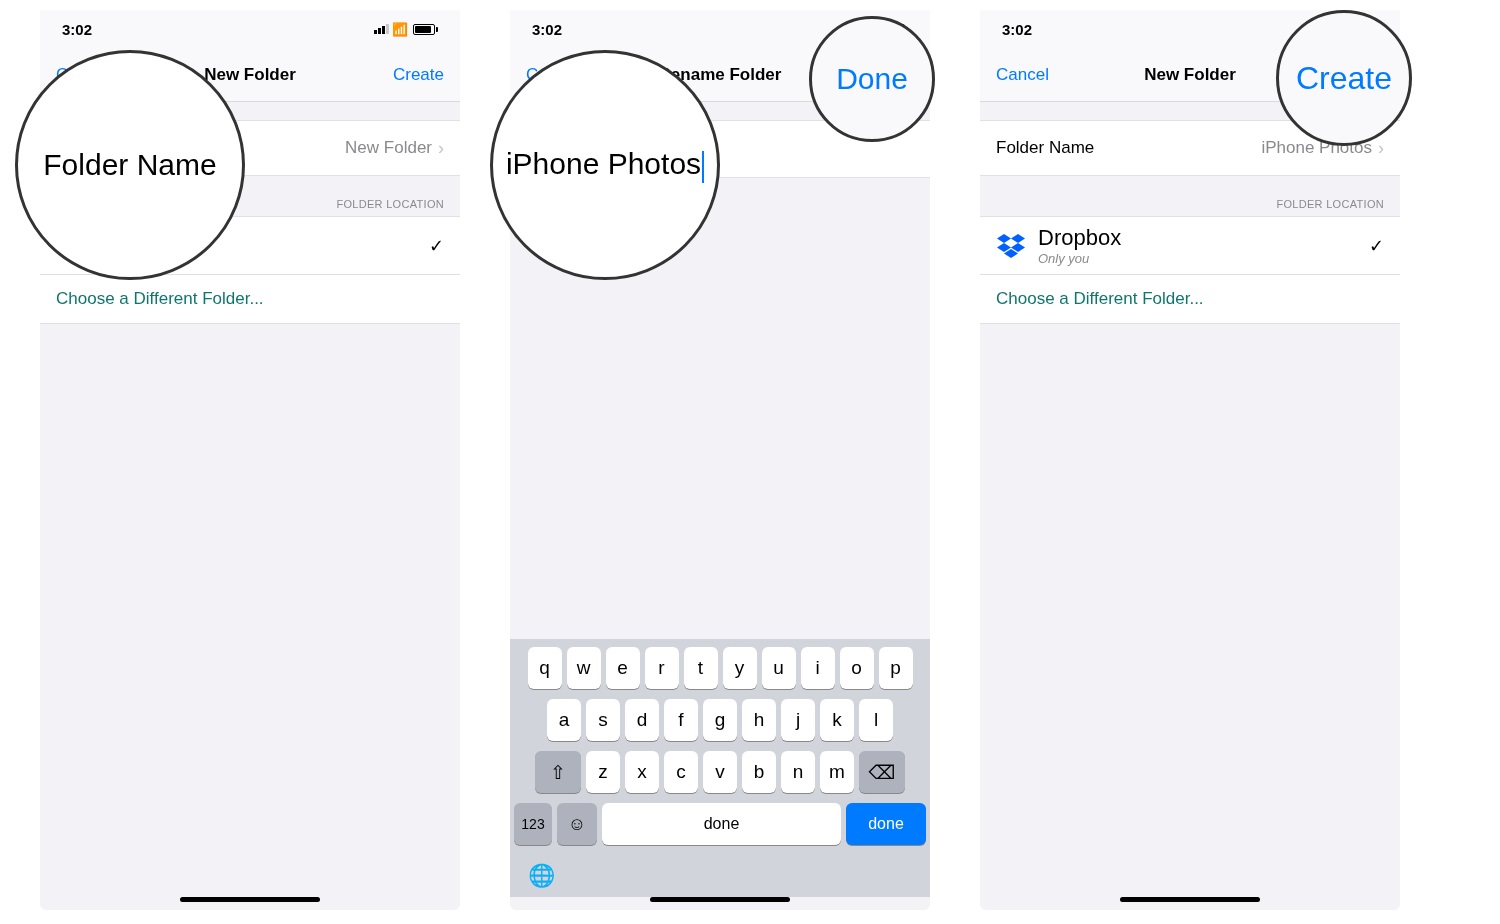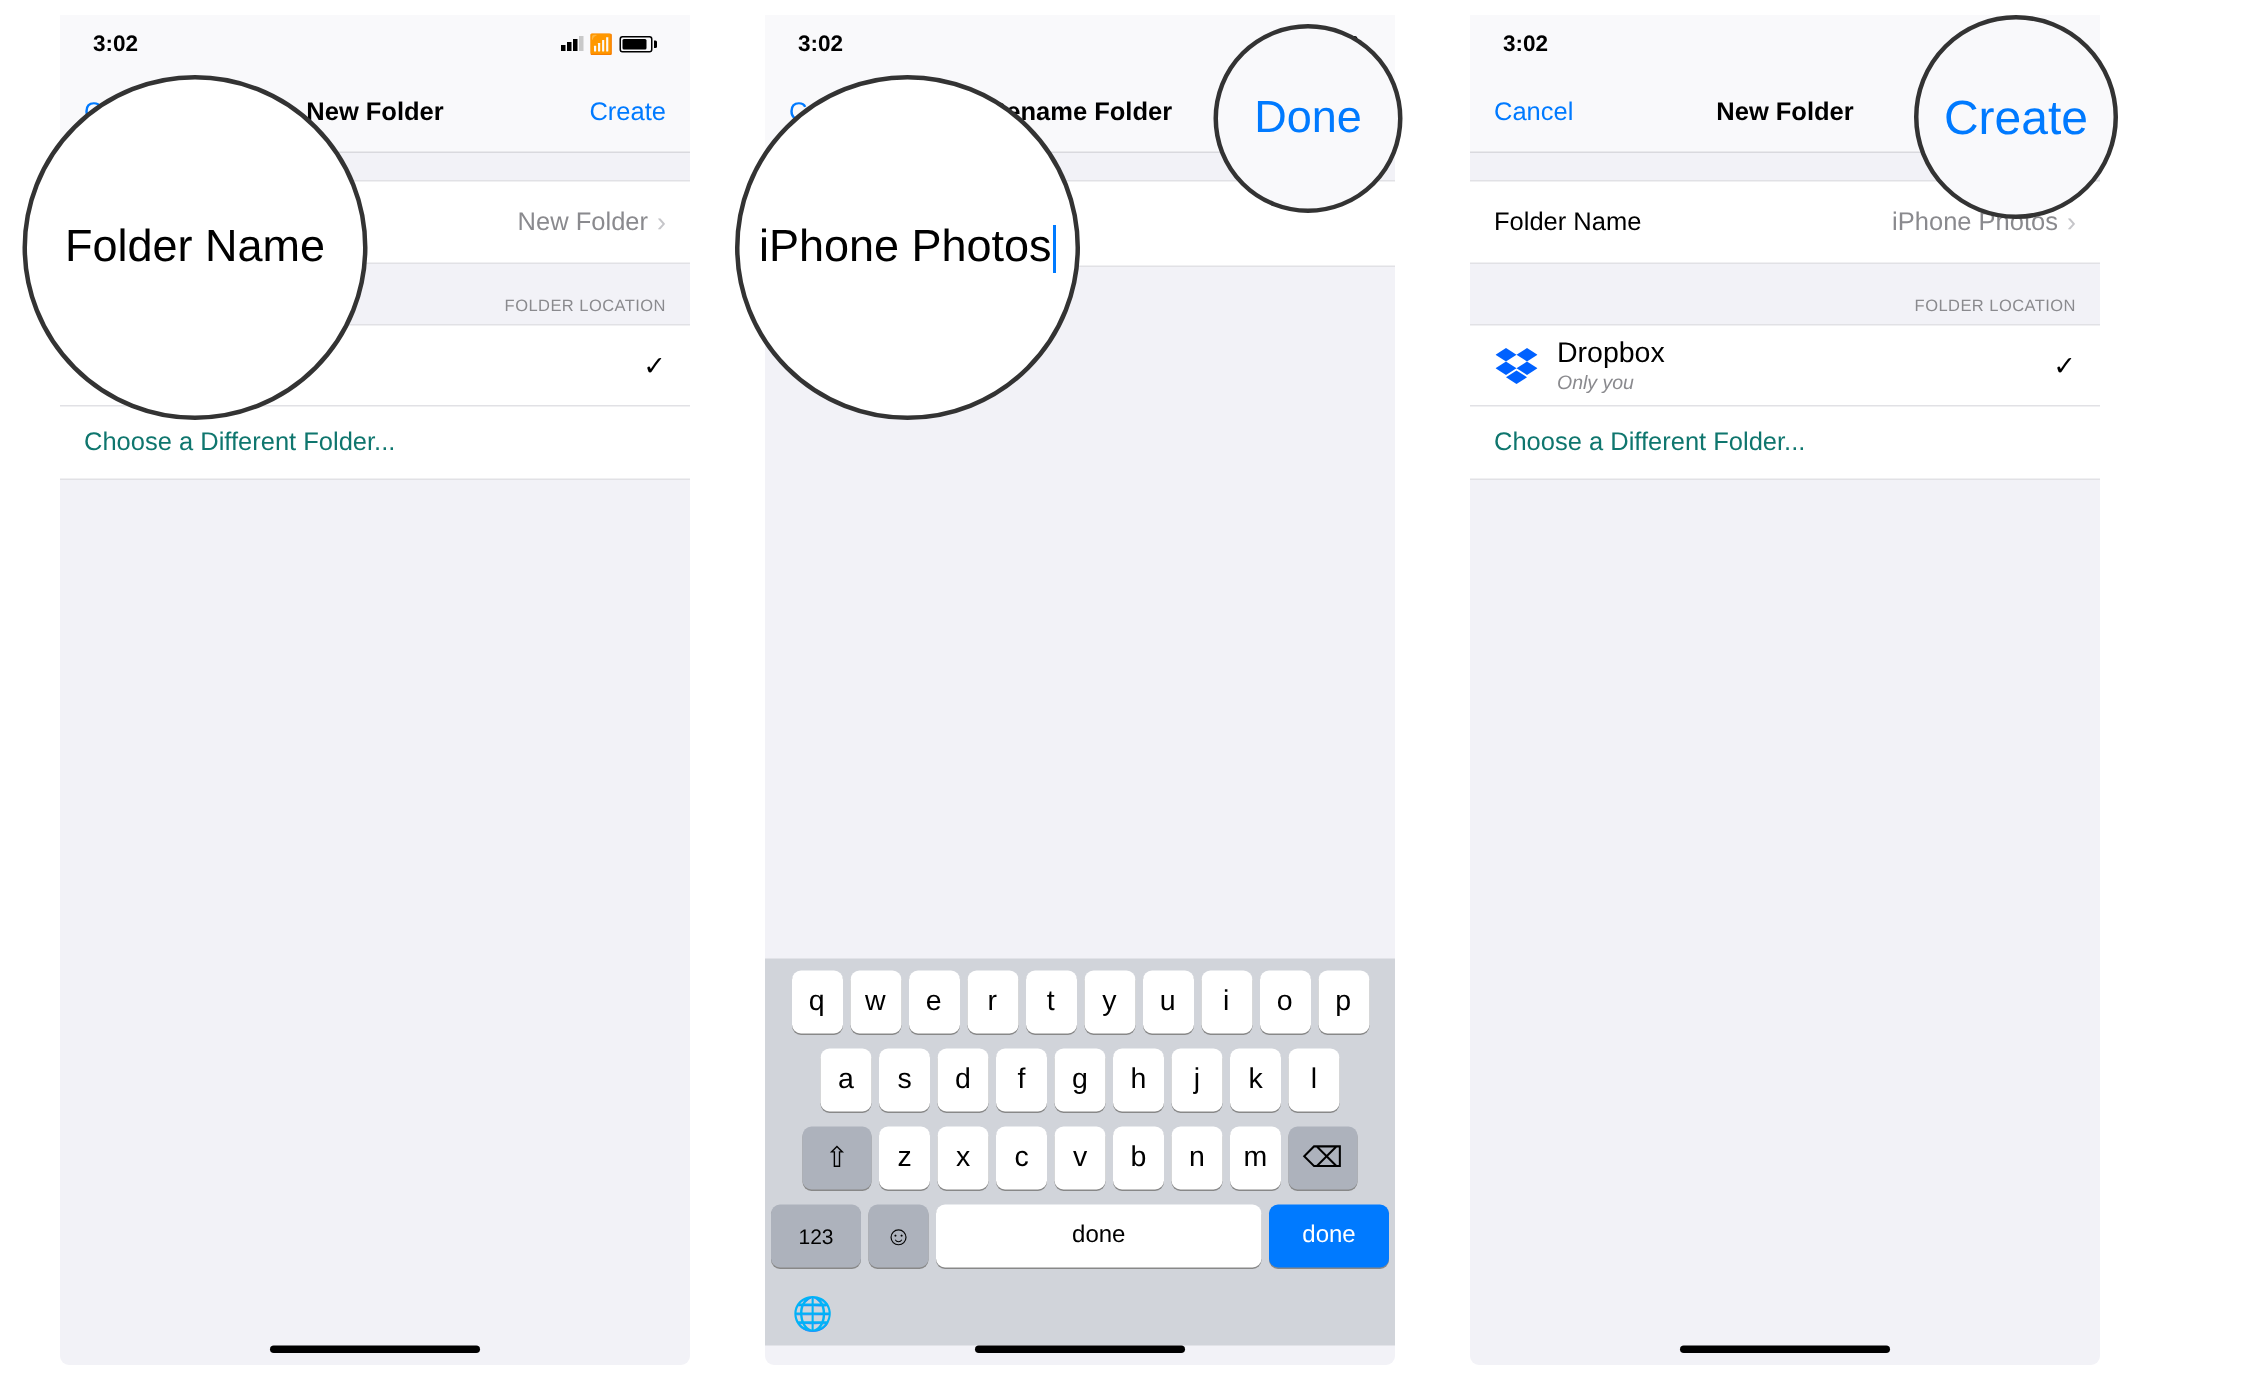--- a/index.html
+++ b/index.html
@@ -69,21 +69,21 @@
   }
   .loc-row {
     background:#fff;
     padding: 8px 16px;
     display:flex;
     align-items:center;
     border-top:1px solid #e1e1e5;
   }
   .loc-icon { width:30px; height:30px; margin-right:12px; display:flex; align-items:center; justify-content:center;}
   .loc-main { flex:1; }
-  .loc-title { font-size:19px; color:#000; }
+  .loc-title { font-size:22px; color:#000; }
   .loc-sub { font-size:13px; color:#8a8a8e;font-style:italic; }
   .check { font-size:18px; color:#000; }
   .link-row {
     background:#fff;
     padding: 14px 16px;
     border-top:1px solid #e1e1e5;
     border-bottom:1px solid #e1e1e5;
     color:#0f766e;
     font-size:17px;
   }
@@ -133,21 +133,21 @@
     background:#fff;
     border-radius:6px;
     box-shadow: 0 1px 0 #888;
     width:34px; height:42px;
     display:flex; align-items:center; justify-content:center;
     font-size:19px; color:#000;
   }
   .key-wide { width:46px; background:#adb2bc; }
   .key-space { flex:1; background:#fff; font-size:16px;}
   .key-done { width:80px; background:#007aff; color:#fff; font-size:16px;}
-  .key-123 { width:60px; background:#adb2bc; font-size:14px;}
+  .key-123 { width:38px; background:#adb2bc; font-size:14px;}
   .key-emoji { width:40px; background:#adb2bc; font-size:18px;}
   .krow2 { padding: 0 20px; }
   .globe-row { padding:8px 0 4px 14px; }
   .globe { font-size:22px; color:#4a4a4a;}
   .battery { display:inline-flex; align-items:center;}
   .batt-body { width:22px; height:11px; border:1px solid #000; border-radius:2px; position:relative;}
   .batt-fill { position:absolute; left:1px; top:1px; bottom:1px; width:16px; background:#000; border-radius:1px;}
   .batt-tip { width:2px; height:5px; background:#000; margin-left:1px; border-radius:0 1px 1px 0;}
   .sig-bars { display:inline-flex; gap:1px; align-items:flex-end;}
   .bar { width:3px; background:#000;}

